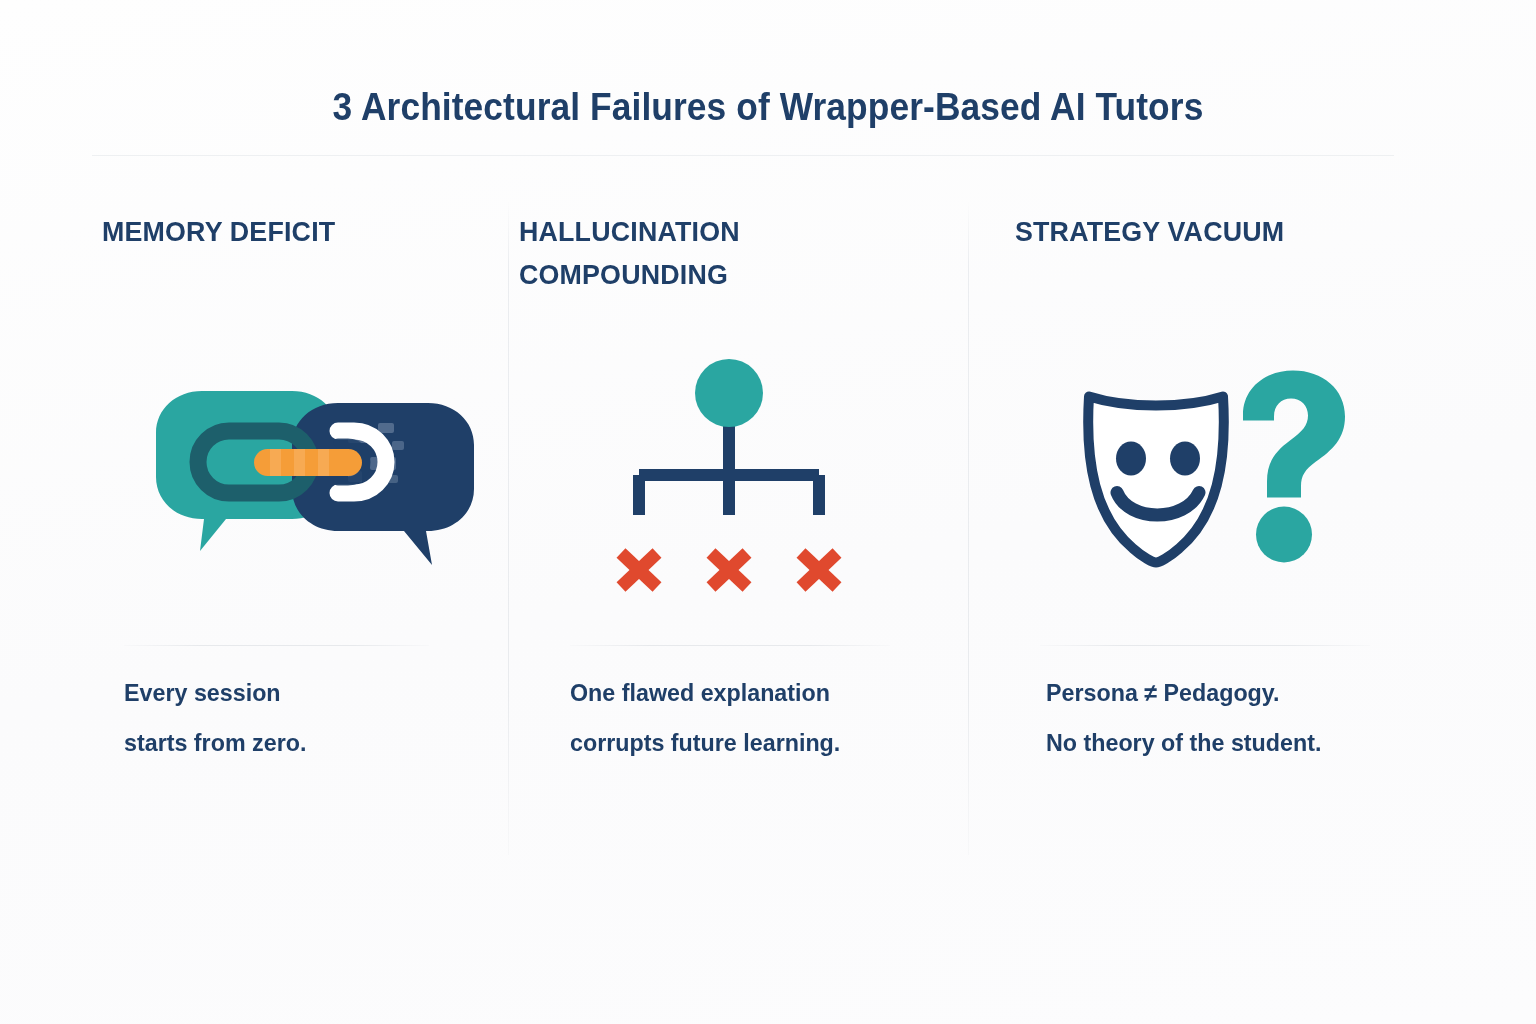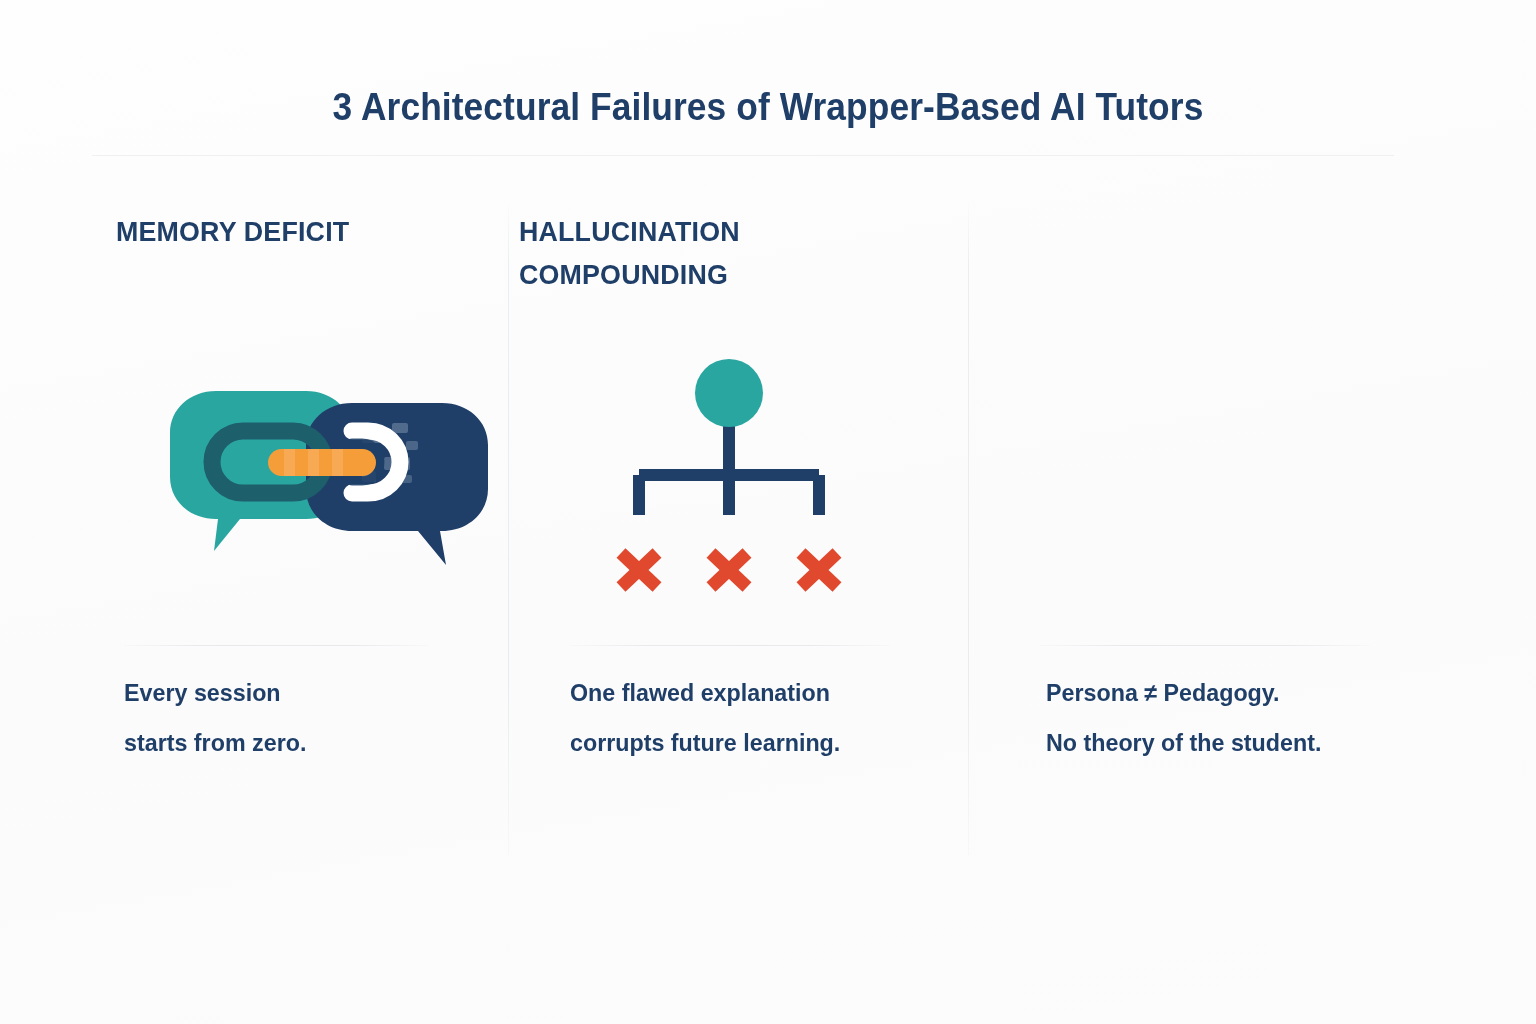--- a/index.html
+++ b/index.html
@@ -67,21 +67,21 @@
     left: 0;
     top: 0;
     width: 100%;
     height: 100%;
   }
   .col {
     position: absolute;
     top: 210px;
     width: 420px;
   }
-  .col.c1 { left: 116px; }
+  .col.c1 { left: 102px; }
   .col.c2 { left: 519px; }
   .col.c3 { left: 1015px; }
 
   .col-heading {
     font-size: 28.5px;
     font-weight: bold;
     color: #1f3f68;
     letter-spacing: 0.2px;
     line-height: 1.5;
     font-family: "Liberation Sans Narrow", "Liberation Sans", sans-serif;
@@ -224,20 +224,51 @@
               <line x1="107" y1="198" x2="143" y2="232"></line>
               <line x1="143" y1="198" x2="107" y2="232"></line>
               <line x1="197" y1="198" x2="233" y2="232"></line>
               <line x1="233" y1="198" x2="197" y2="232"></line>
             </g>
           </svg>
         </div>
       </div>
     </div>
 
+    <div class="col c3">
+      <div class="col-heading">
+        <span class="line">STRATEGY VACUUM</span>
+      </div>
+      <div class="icon-area">
+        <div class="icon-wrap">
+          <svg width="300" height="215" viewBox="0 0 300 215" xmlns="http://www.w3.org/2000/svg">
+
+            <g fill="#2aa6a1">
+              <path d="M168 48 C168 22 190 4 218 4 C248 4 270 23 270 50
+                       C270 72 257 84 241 95 C230 103 226 109 226 120
+                       L226 131 L192 131 L192 115 C192 96 200 85 215 74
+                       C227 65 233 59 233 49 C233 39 226 32 216 32
+                       C206 32 199 39 199 50 L199 54 L168 54 Z"></path>
+              <circle cx="209" cy="168" r="28"></circle>
+            </g>
+
+            <g>
+              <path d="M14 30 C52 42 110 42 148 30 C152 96 142 150 104 182
+                       C94 191 84 196 81 196 C78 196 68 191 58 182
+                       C20 150 10 96 14 30 Z" fill="#ffffff" stroke="#1f3f68" stroke-width="10" stroke-linejoin="round"></path>
+
+              <ellipse cx="56" cy="92" rx="15" ry="17" fill="#1f3f68"></ellipse>
+              <ellipse cx="110" cy="92" rx="15" ry="17" fill="#1f3f68"></ellipse>
+
+              <path d="M42 126 C54 156 110 156 124 126" fill="none" stroke="#1f3f68" stroke-width="13" stroke-linecap="round"></path>
+            </g>
+          </svg>
+        </div>
+      </div>
+    </div>
 
   </div>
 
   <div class="cap-rule r1"></div>
   <div class="cap-rule r2"></div>
   <div class="cap-rule r3"></div>
 
   <div class="caption p1">
     <span class="line">Every session</span>
     <span class="line">starts from zero.</span>

